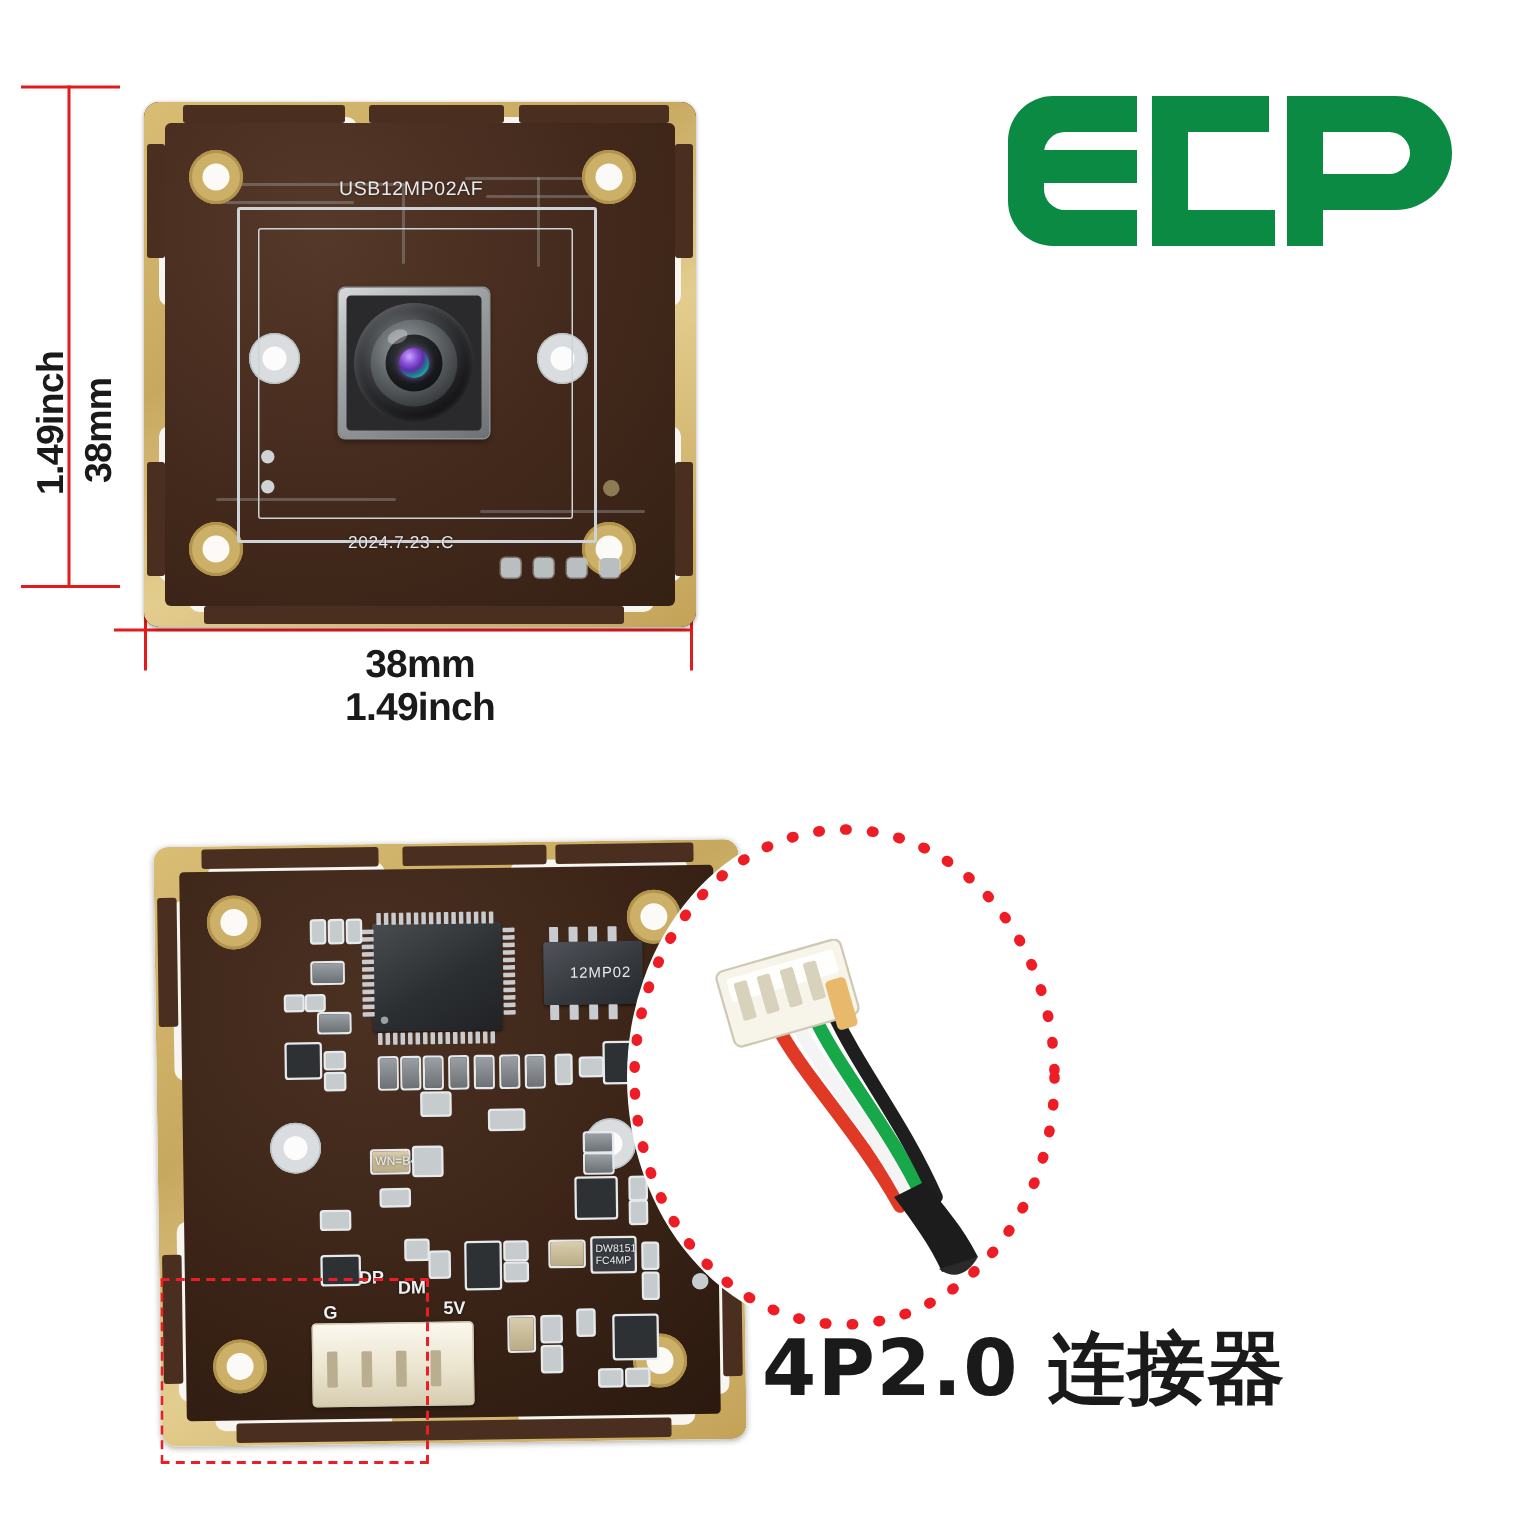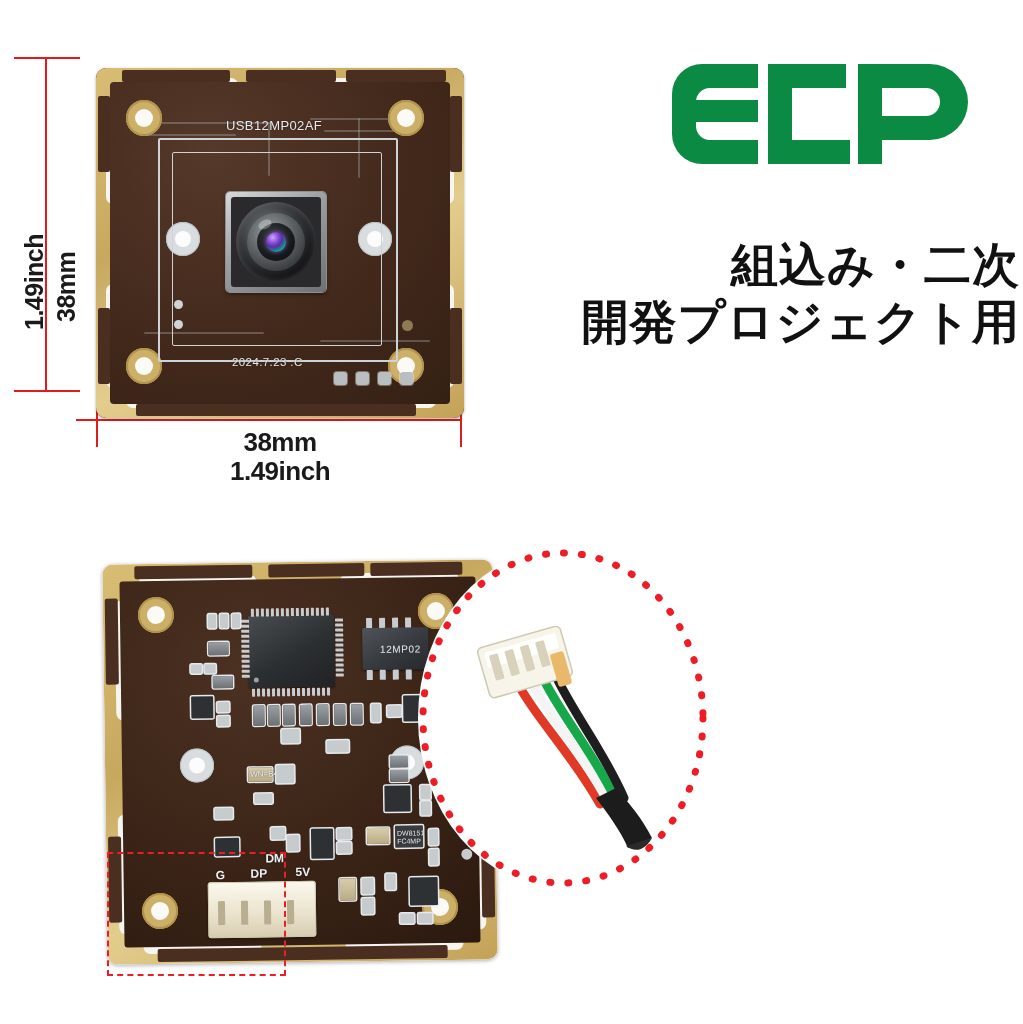--- a/index.html
+++ b/index.html
@@ -312,24 +312,20 @@
 
       <path d="M86 6 H30 A30 30 0 0 0 0 36 V76 A30 30 0 0 0 30 106 H86 V82 H38 A14 14 0 0 1 24 68 V64 H86 V42 H24 V44 A14 14 0 0 1 38 30 H86 Z" fill="#0b8a44"></path>
 
       <path d="M96 6 H120 V82 H178 V106 H96 Z" fill="#0b8a44"></path>
       <path d="M96 6 H174 V30 H120 V6 Z" fill="#0b8a44"></path>
 
       <path d="M186 6 H258 A38 38 0 0 1 258 82 H210 V106 H186 Z M210 30 V58 H254 A14 14 0 0 0 254 30 Z" fill="#0b8a44"></path>
     </svg>
   </div>
 
-  <div id="jp-headline">
-    <span class="ln">組込み・二次</span>
-    <span class="ln">開発プロジェクト用</span>
-  </div>
 
   <div class="abs" id="back-board-group">
     <div class="board-back">
       <div class="gold-frame"></div>
 
       <div class="slot" style="left:36px;top:12px;width:118px;height:18px;"></div>
       <div class="slot" style="left:238px;top:12px;width:118px;height:18px;"></div>
       <div class="slot" style="left:36px;top:372px;width:118px;height:18px;"></div>
       <div class="slot" style="left:238px;top:372px;width:118px;height:18px;"></div>
       <div class="slot" style="left:12px;top:36px;width:17px;height:120px;"></div>
@@ -488,21 +484,21 @@
         <div class="via" style="left:338px;top:272px;width:11px;height:11px;background:#c9ccce;"></div>
 
         <div class="smd dark" style="left:286px;top:300px;width:28px;height:28px;"></div>
         <div class="smd light" style="left:262px;top:296px;width:10px;height:16px;"></div>
         <div class="smd light" style="left:276px;top:336px;width:14px;height:10px;"></div>
         <div class="smd light" style="left:294px;top:336px;width:14px;height:10px;"></div>
         <div class="smd tan" style="left:216px;top:300px;width:16px;height:22px;"></div>
         <div class="smd light" style="left:238px;top:300px;width:12px;height:16px;"></div>
         <div class="smd light" style="left:238px;top:320px;width:12px;height:16px;"></div>
 
-        <div class="back-silk" style="left:116px;top:287px;margin-left:11px;">DP</div>
+        <div class="back-silk" style="left:116px;top:265px;">DP</div>
         <div class="back-silk" style="left:142px;top:272px;">DM</div>
         <div class="back-silk" style="left:92px;top:288px;">G</div>
         <div class="back-silk" style="left:172px;top:286px;">5V</div>
 
         <div class="conn-white" style="left:84px;top:302px;width:108px;height:56px;">
           <div class="slotp" style="left:10px;"></div>
           <div class="slotp" style="left:33px;"></div>
           <div class="slotp" style="left:56px;"></div>
           <div class="slotp" style="left:79px;"></div>
         </div>
@@ -543,14 +539,15 @@
         </g>
 
         <g>
           <path d="M120 172 C 132 188, 144 204, 152 222 L 176 212 C 166 192, 152 176, 140 162 Z" fill="#1c1c1c"></path>
           <path d="M150 220 C 158 226, 168 226, 176 212" fill="#2a2a2a"></path>
         </g>
       </svg>
     </div>
   </div>
 
+  <div id="callout-caption">4P2.0 连接器</div>
 
 </div>
 
 </body></html>

